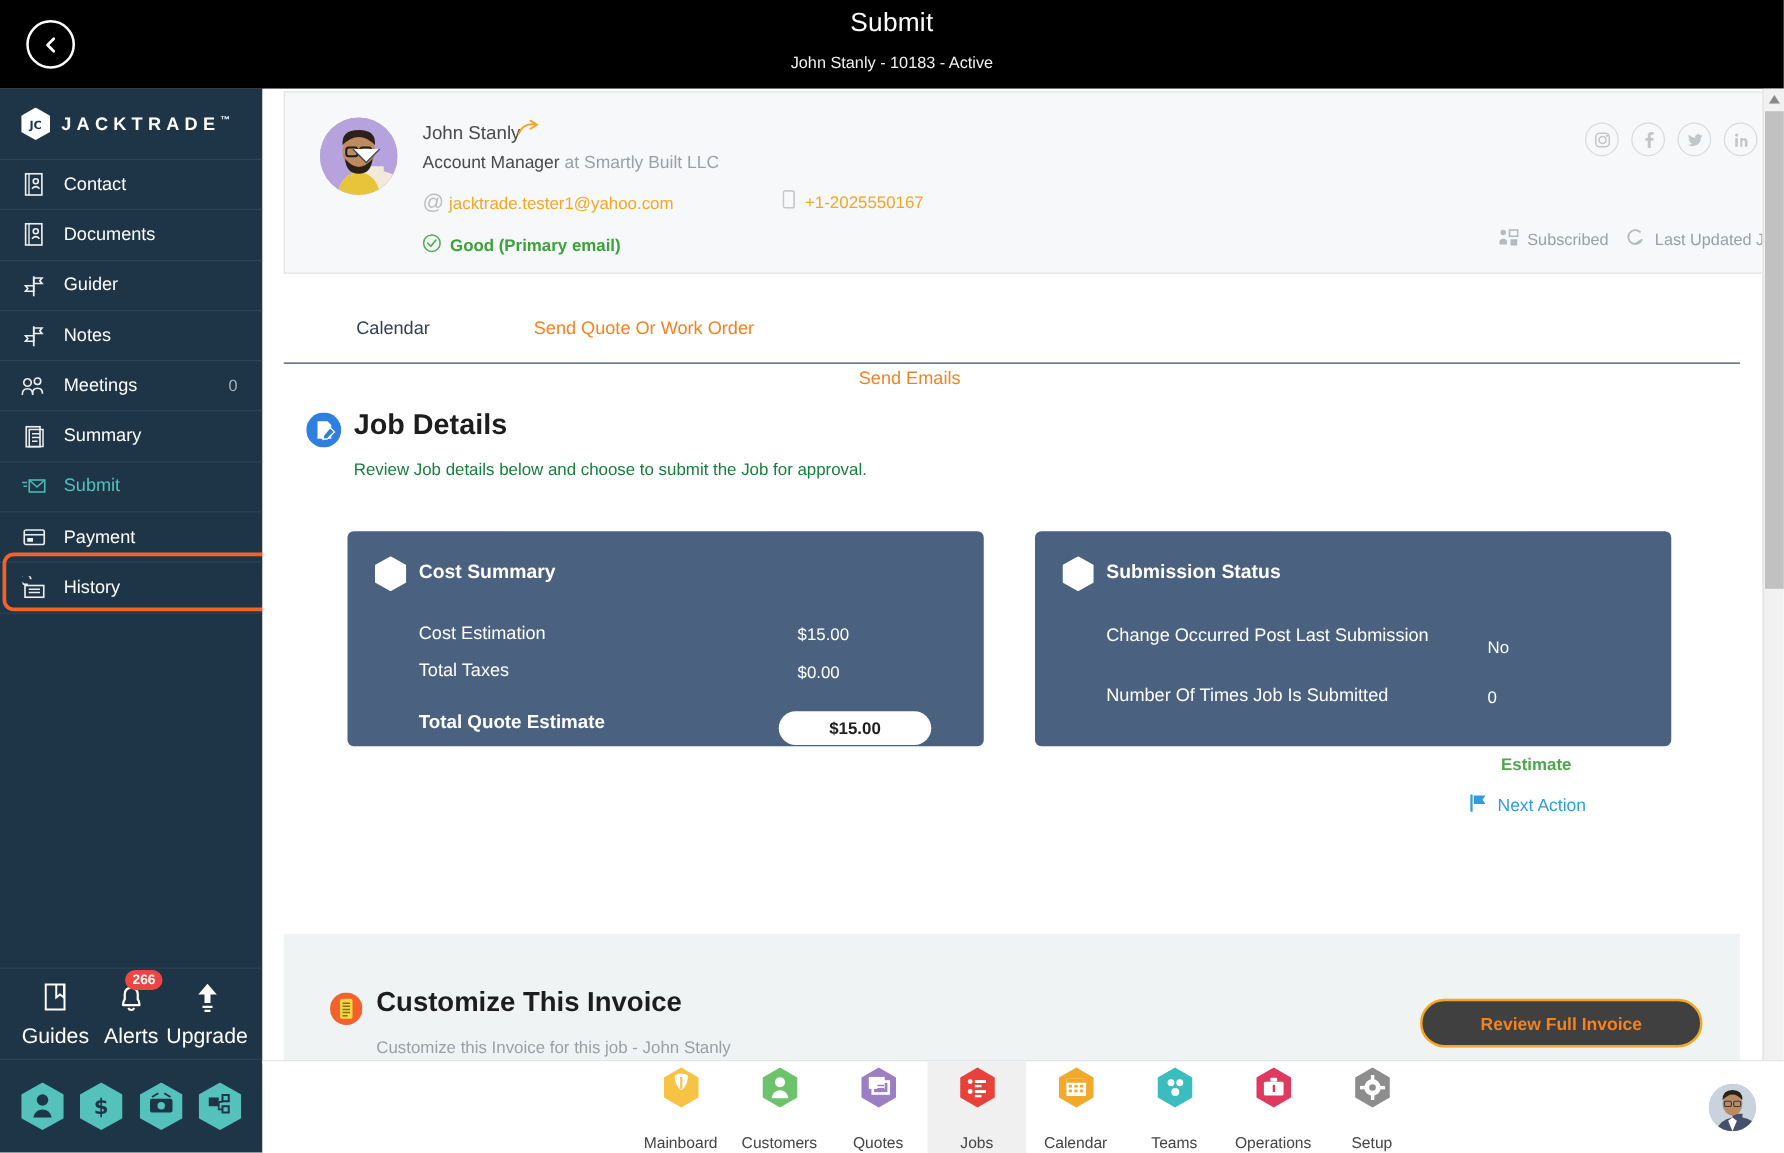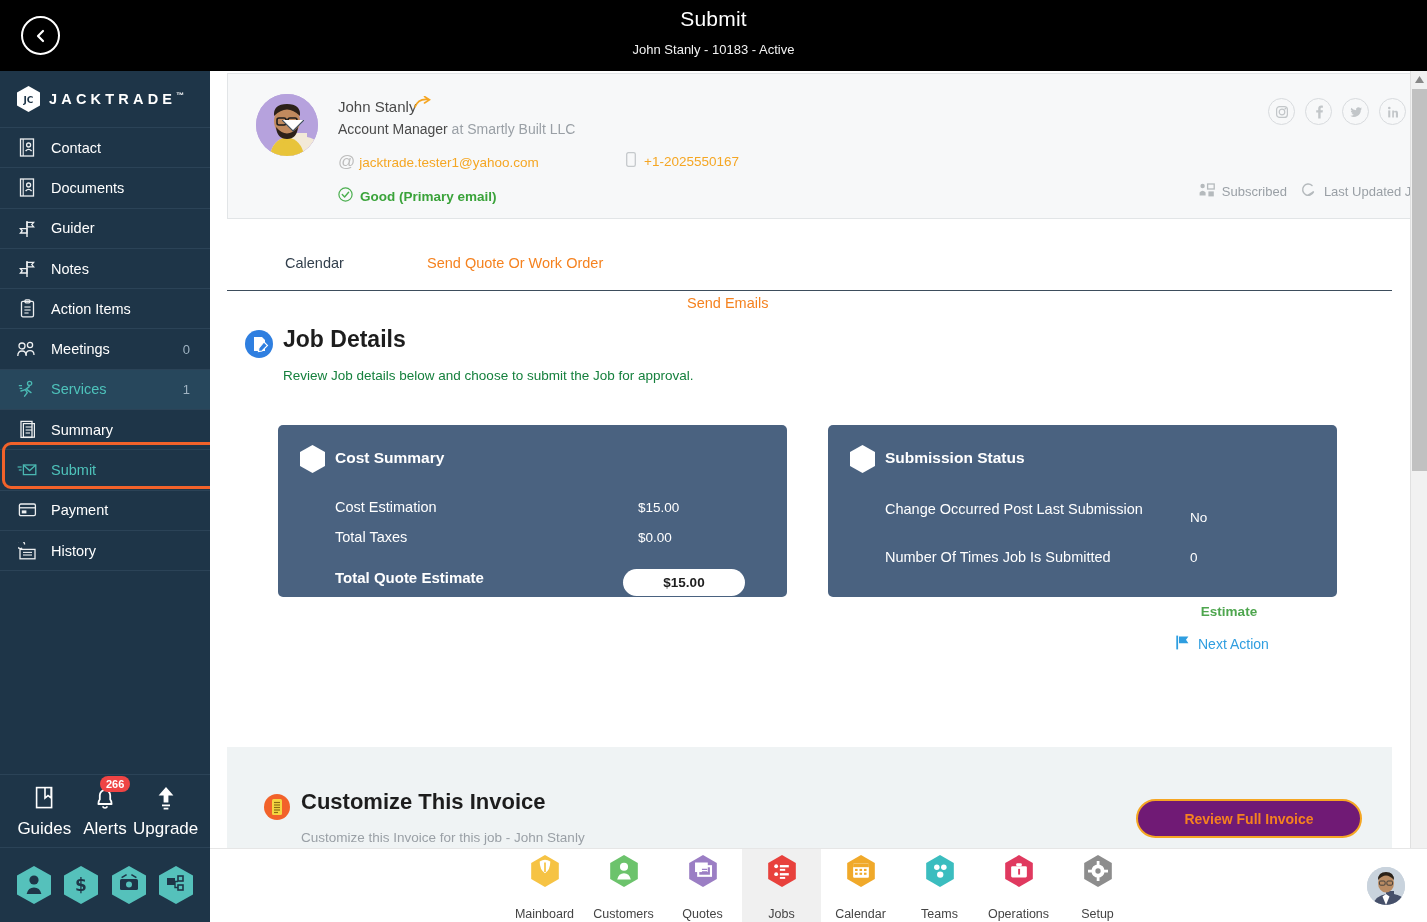--- a/index.html
+++ b/index.html
@@ -193,21 +193,21 @@
   #inv-icon{ position:absolute; left:37px; top:47px; width:26px; height:26px; }
   #inv-title{
     position:absolute; left:74px; top:42px; font-size:22px; font-weight:bold;
     color:#1d1d1d;
   }
   #inv-sub{
     position:absolute; left:74px; top:83px; font-size:13.5px; color:#9aa0a6;
   }
   #inv-btn{
     position:absolute; right:30px; top:52px; width:226px; height:39px;
-    border:2px solid #f5a623; border-radius:20px; background:#701a75;
+    border:2px solid #f5a623; border-radius:20px; background:#404040;
     color:#f5821f; font-size:14px; font-weight:bold;
     display:flex; align-items:center; justify-content:center; cursor:pointer;
   }
   
   #scrollbar{
     position:absolute; right:0; top:71px; width:17px; height:780px;
     background:#f1f1f1; border-left:1px solid #e0e0e0;
   }
   #sb-up{
     position:absolute; left:0; top:0; width:17px; height:17px;
@@ -304,57 +304,29 @@
             <line x1="9" y1="2" x2="9" y2="18" stroke="#fff" stroke-width="1.4"></line>
             <path d="M9 3.4 h6.6 l-1.8 2.2 1.8 2.2 h-6.6z" fill="none" stroke="#ffffff" stroke-width="1.3"></path>
             <path d="M9 9.6 h-6.6 l1.8 2.2 -1.8 2.2 h6.6z" fill="none" stroke="#ffffff" stroke-width="1.3"></path>
           </svg>
         </span>
         <span class="lbl">Notes</span>
         <span class="cnt"></span>
       </div>
       <div class="nav-item">
         <span class="ic">
-          <svg width="17" height="19" viewBox="0 0 17 19">
-            <rect x="2.5" y="2.4" width="12" height="15.4" rx="1.4" fill="none" stroke="#ffffff" stroke-width="1.3"></rect>
-            <rect x="6" y="0.8" width="5" height="3" rx="1" fill="none" stroke="#ffffff" stroke-width="1.3"></rect>
-            <g stroke="#fff" stroke-width="1.1">
-              <line x1="5.4" y1="8" x2="11.6" y2="8"></line>
-              <line x1="5.4" y1="11" x2="11.6" y2="11"></line>
-              <line x1="5.4" y1="14" x2="9.6" y2="14"></line>
-            </g>
-          </svg>
-        </span>
-        <span class="lbl">Action Items</span>
-        <span class="cnt"></span>
-      </div>
-      <div class="nav-item">
-        <span class="ic">
           <svg width="20" height="18" viewBox="0 0 20 18">
             <circle cx="5" cy="6" r="3" fill="none" stroke="#ffffff" stroke-width="1.3"></circle>
             <circle cx="13" cy="5" r="2.6" fill="none" stroke="#ffffff" stroke-width="1.3"></circle>
             <path d="M0.8 16 q0-5 4.2-5 q4.2 0 4.2 5" fill="none" stroke="#ffffff" stroke-width="1.3"></path>
             <path d="M9 15 q0-4.4 4-4.4 q4 0 4 4.4" fill="none" stroke="#ffffff" stroke-width="1.3"></path>
           </svg>
         </span>
         <span class="lbl">Meetings</span>
         <span class="cnt">0</span>
-      </div>
-      <div class="nav-item active teal">
-        <span class="ic">
-          <svg width="19" height="19" viewBox="0 0 19 19">
-            <circle cx="11.6" cy="3.4" r="2.1" fill="none" stroke="currentColor" stroke-width="1.3"></circle>
-            <path d="M11.2 6.6 l-3.8 3 1.8 3 -2.6 3.6" fill="none" stroke="currentColor" stroke-width="1.4" stroke-linecap="round"></path>
-            <path d="M7.4 9.6 l-4.4 1.4" fill="none" stroke="currentColor" stroke-width="1.4" stroke-linecap="round"></path>
-            <path d="M13 12.6 l-4-3" fill="none" stroke="currentColor" stroke-width="1.4" stroke-linecap="round"></path>
-            <path d="M0.8 5.6 h3.2 M1.6 8.4 h2.6" stroke="currentColor" stroke-width="1.2"></path>
-          </svg>
-        </span>
-        <span class="lbl">Services</span>
-        <span class="cnt">1</span>
       </div>
       <div class="nav-item">
         <span class="ic">
           <svg width="17" height="19" viewBox="0 0 17 19">
             <rect x="2" y="1.4" width="11" height="16" fill="none" stroke="#ffffff" stroke-width="1.3"></rect>
             <rect x="4.4" y="3.6" width="11" height="13.6" fill="none" stroke="#fff" stroke-width="1.2"></rect>
             <g stroke="#fff" stroke-width="1.1">
               <line x1="6.6" y1="7" x2="13.2" y2="7"></line>
               <line x1="6.6" y1="10" x2="13.2" y2="10"></line>
               <line x1="6.6" y1="13" x2="11" y2="13"></line>

